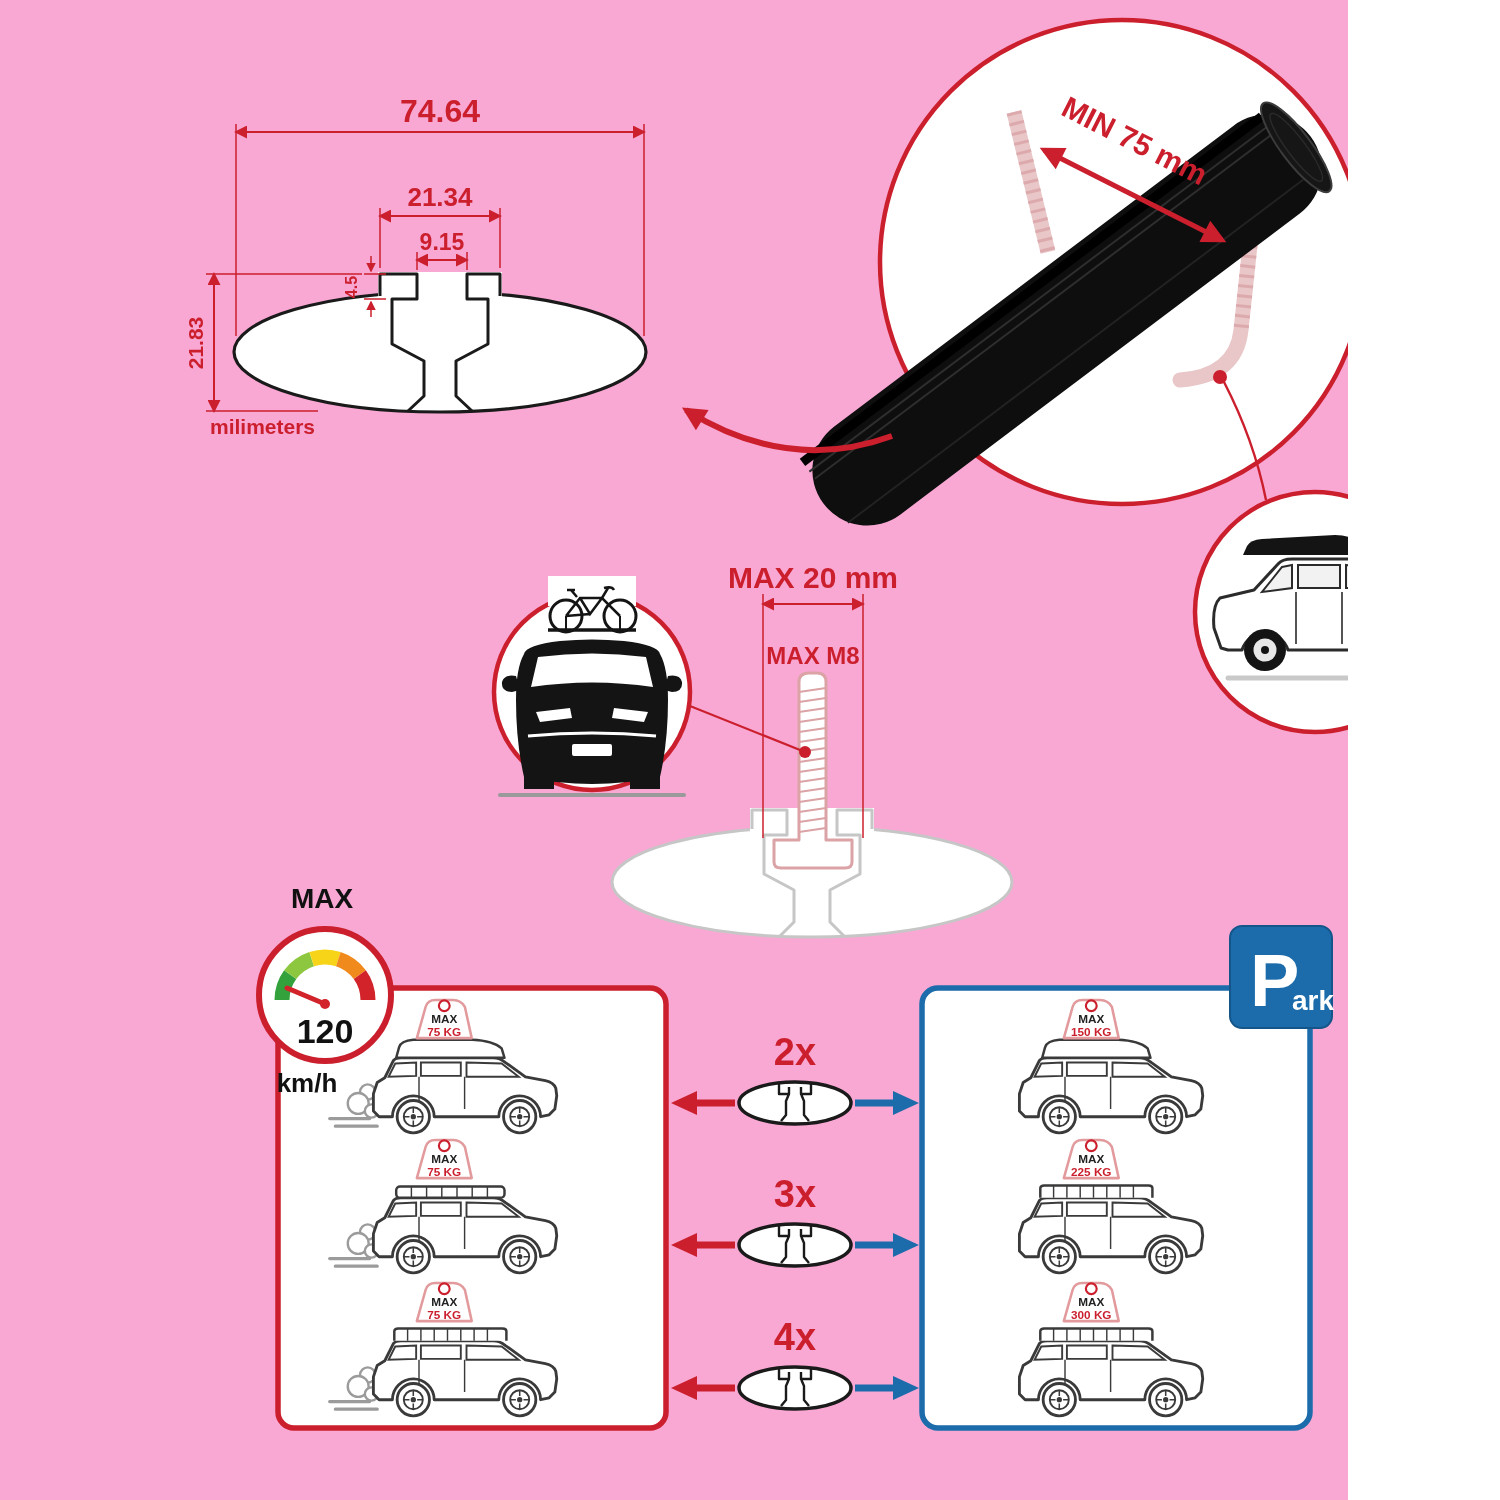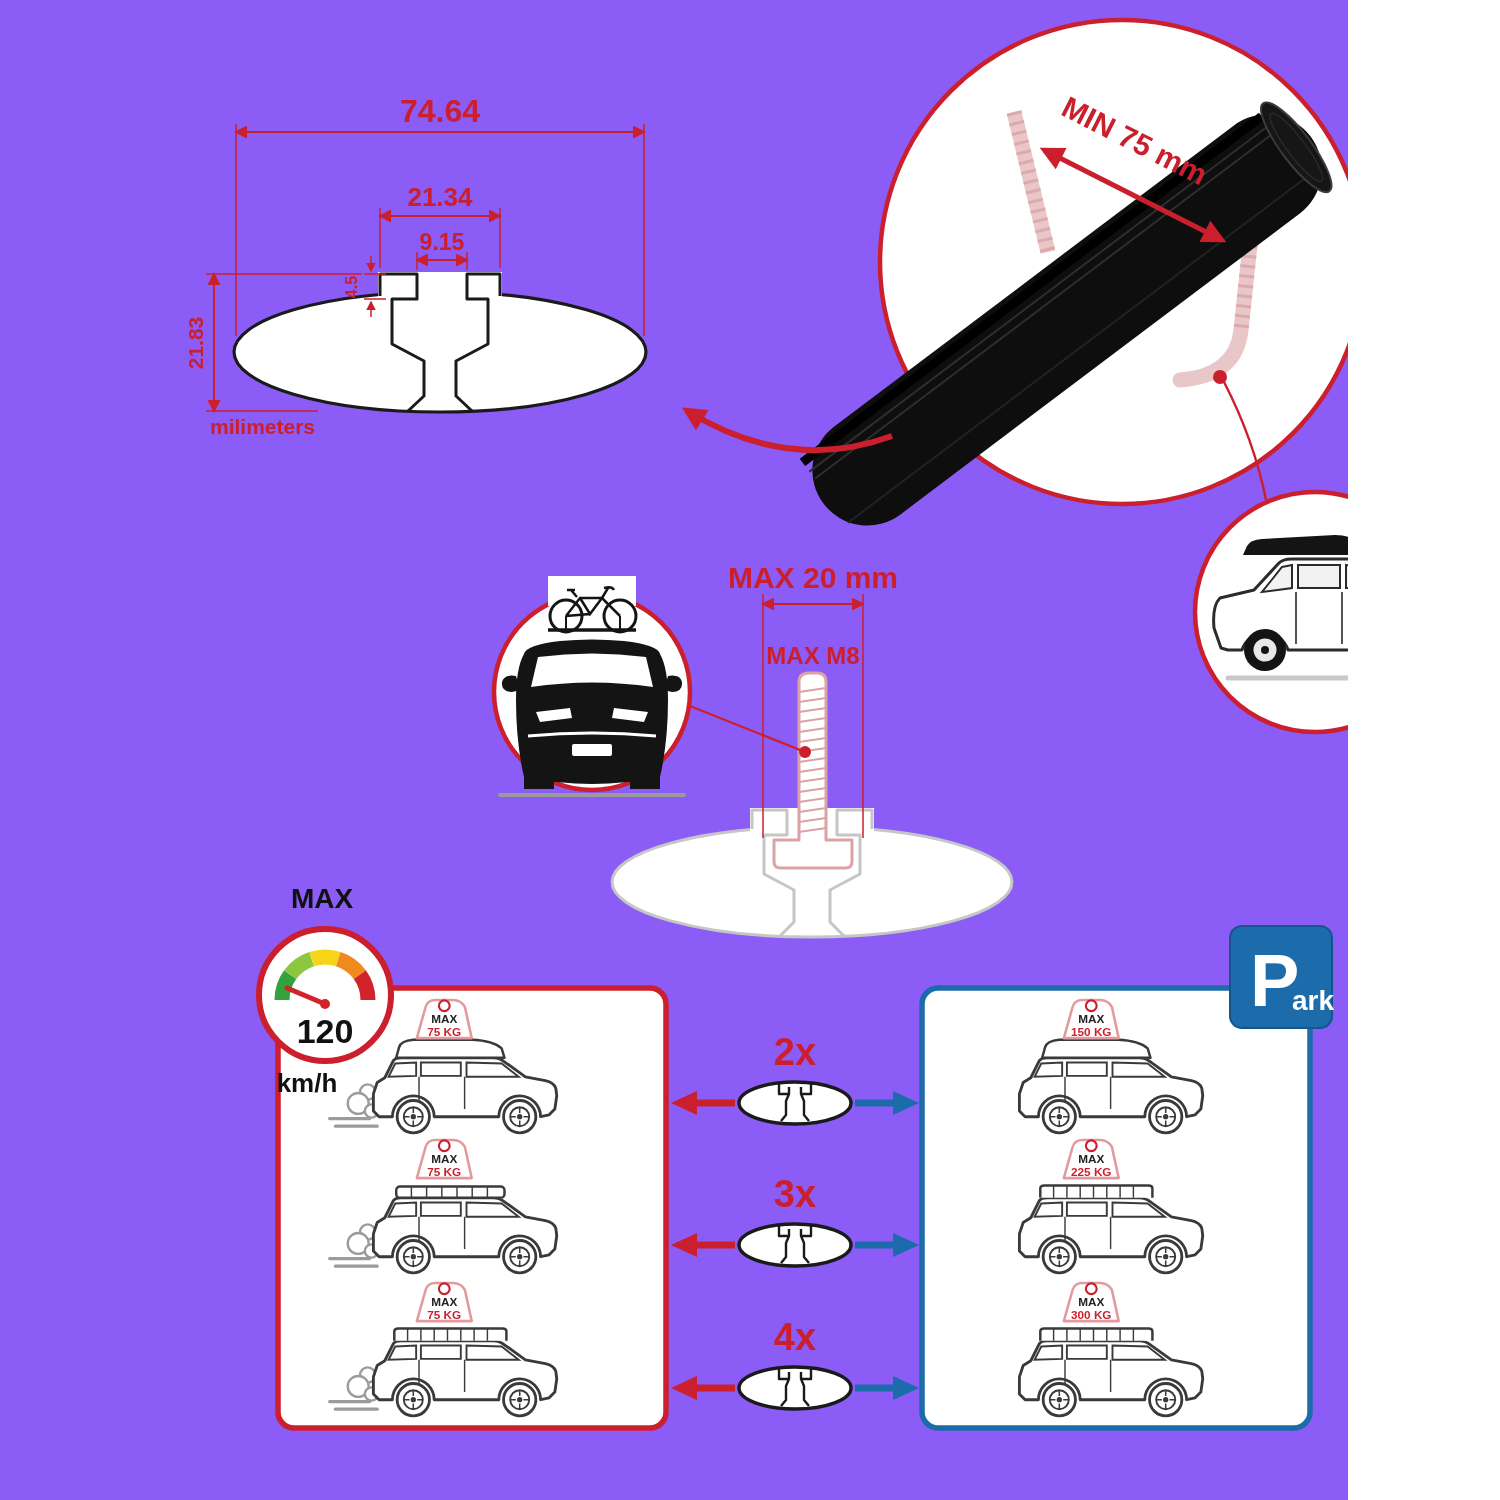--- a/index.html
+++ b/index.html
@@ -1,16 +1,16 @@
 <!DOCTYPE html>
 <html><head>
 <meta charset="utf-8">
 <style>
   html,body{margin:0;padding:0;background:#fff;}
-  .canvas{position:relative;width:1348px;height:1500px;background:#8b5cf6;overflow:hidden;
+  .canvas{position:relative;width:1348px;height:1500px;background:#f9a8d4;overflow:hidden;
           font-family:"Liberation Sans",sans-serif;}
   svg text{font-family:"Liberation Sans",sans-serif;font-weight:700;}
   .dim-line{stroke:#cb1f2d;stroke-width:2;fill:none;}
   .ext-line{stroke:#cb1f2d;stroke-width:1.5;fill:none;}
   .dim-text{fill:#cb1f2d;}
   .ink{stroke:#1a1a1a;fill:none;}
   .tag-title{fill:#222;font-size:12px;text-anchor:middle;}
   .tag-value{fill:#cb1f2d;font-size:12px;text-anchor:middle;}
 </style>
 </head>

